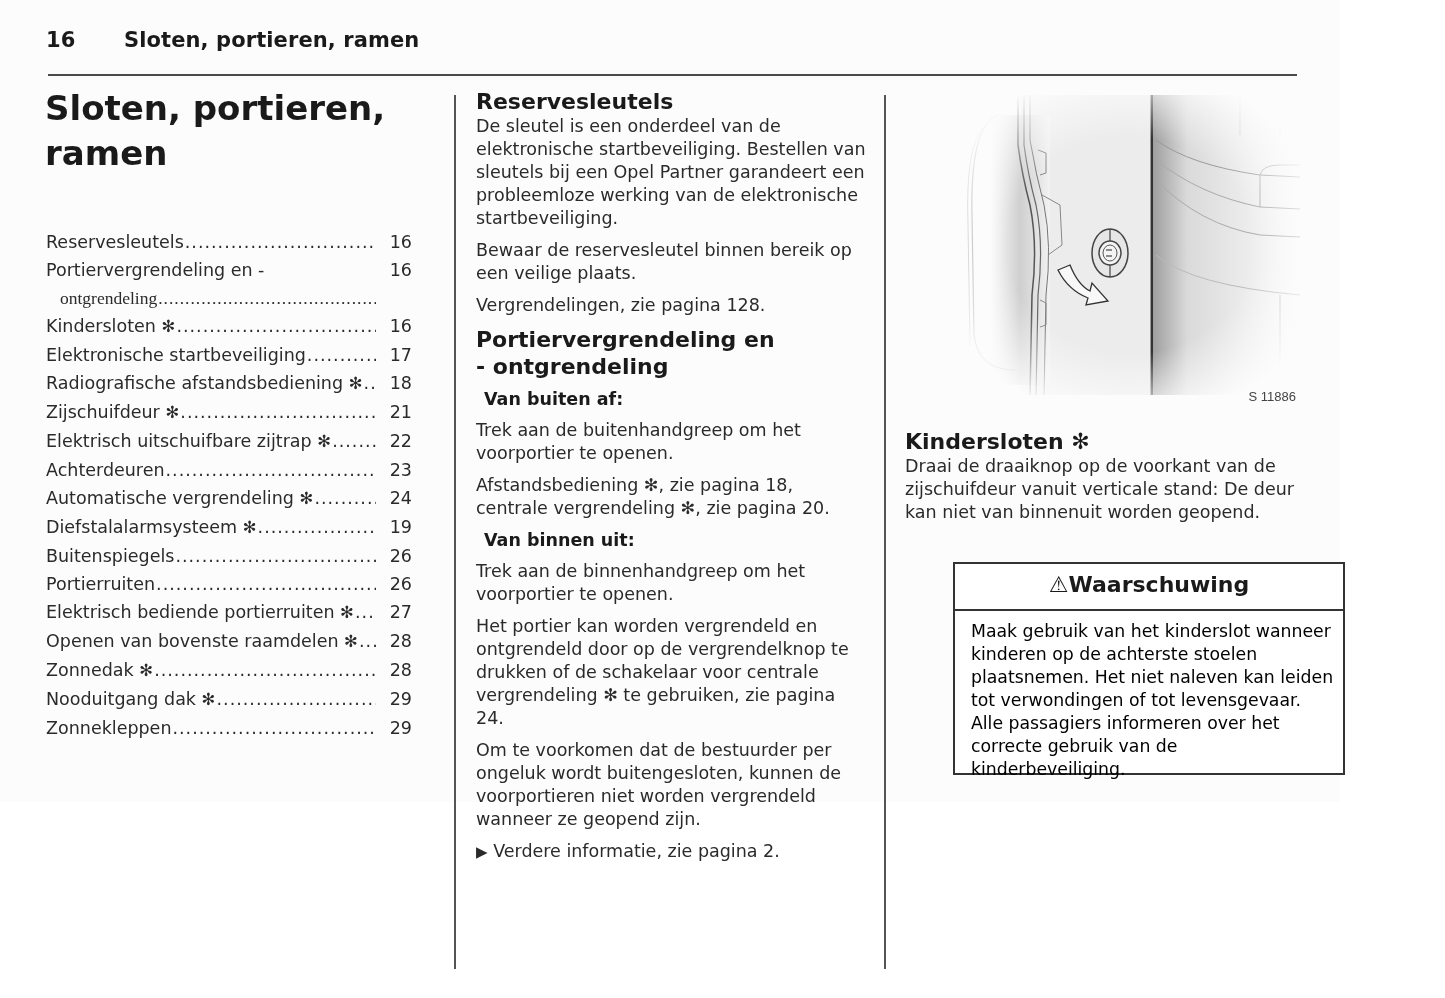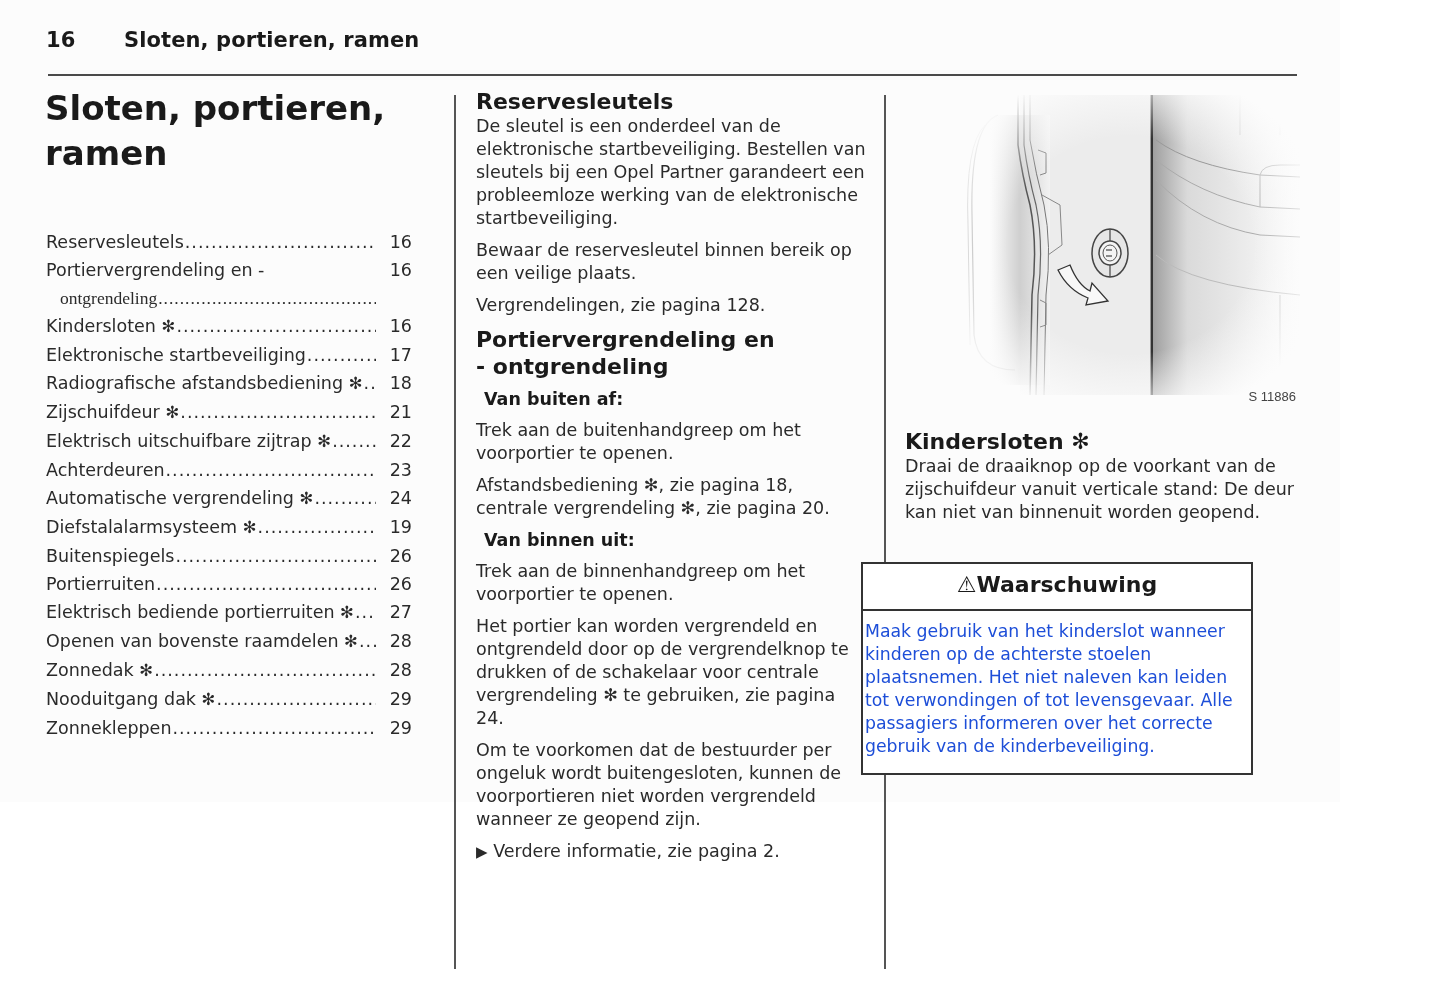--- a/index.html
+++ b/index.html
@@ -57,29 +57,29 @@
   .gap-h2 { }
   .arrow { font-size: 15px; }
   
   .figure { position: absolute; left: 960px; top: 95px; width: 340px; height: 300px; }
   .fig-label {
     position: absolute; right: 44px; top: 389px; font-size: 13px;
     font-family: "Liberation Sans", sans-serif; color: #444;
   }
   
   .warn {
-    position: absolute; left: 861px; top: 562px; width: 392px; height: 213px;
+    position: absolute; left: 953px; top: 562px; width: 392px; height: 213px;
     border: 2px solid #333; box-sizing: border-box; background: #fff;
   }
   .warn-head {
     height: 45px; border-bottom: 2px solid #333; text-align: center;
     font-size: 22px; font-weight: 700; line-height: 42px; color: #1a1a1a;
   }
   .warn-head .tri { font-weight: 400; font-size: 22px; }
-  .warn-body { padding: 9px 8px 0 2px; font-size: 17.3px; line-height: 23px; color: #1d4ed8; }
+  .warn-body { padding: 9px 8px 0 16px; font-size: 17.3px; line-height: 23px; color: #000000; }
 </style>
 </head>
 <body>
 
 <div class="page">
 
   <div class="running-header">
     <span class="pnum">16</span><span>Sloten, portieren, ramen</span>
   </div>
   <div class="header-rule"></div>

